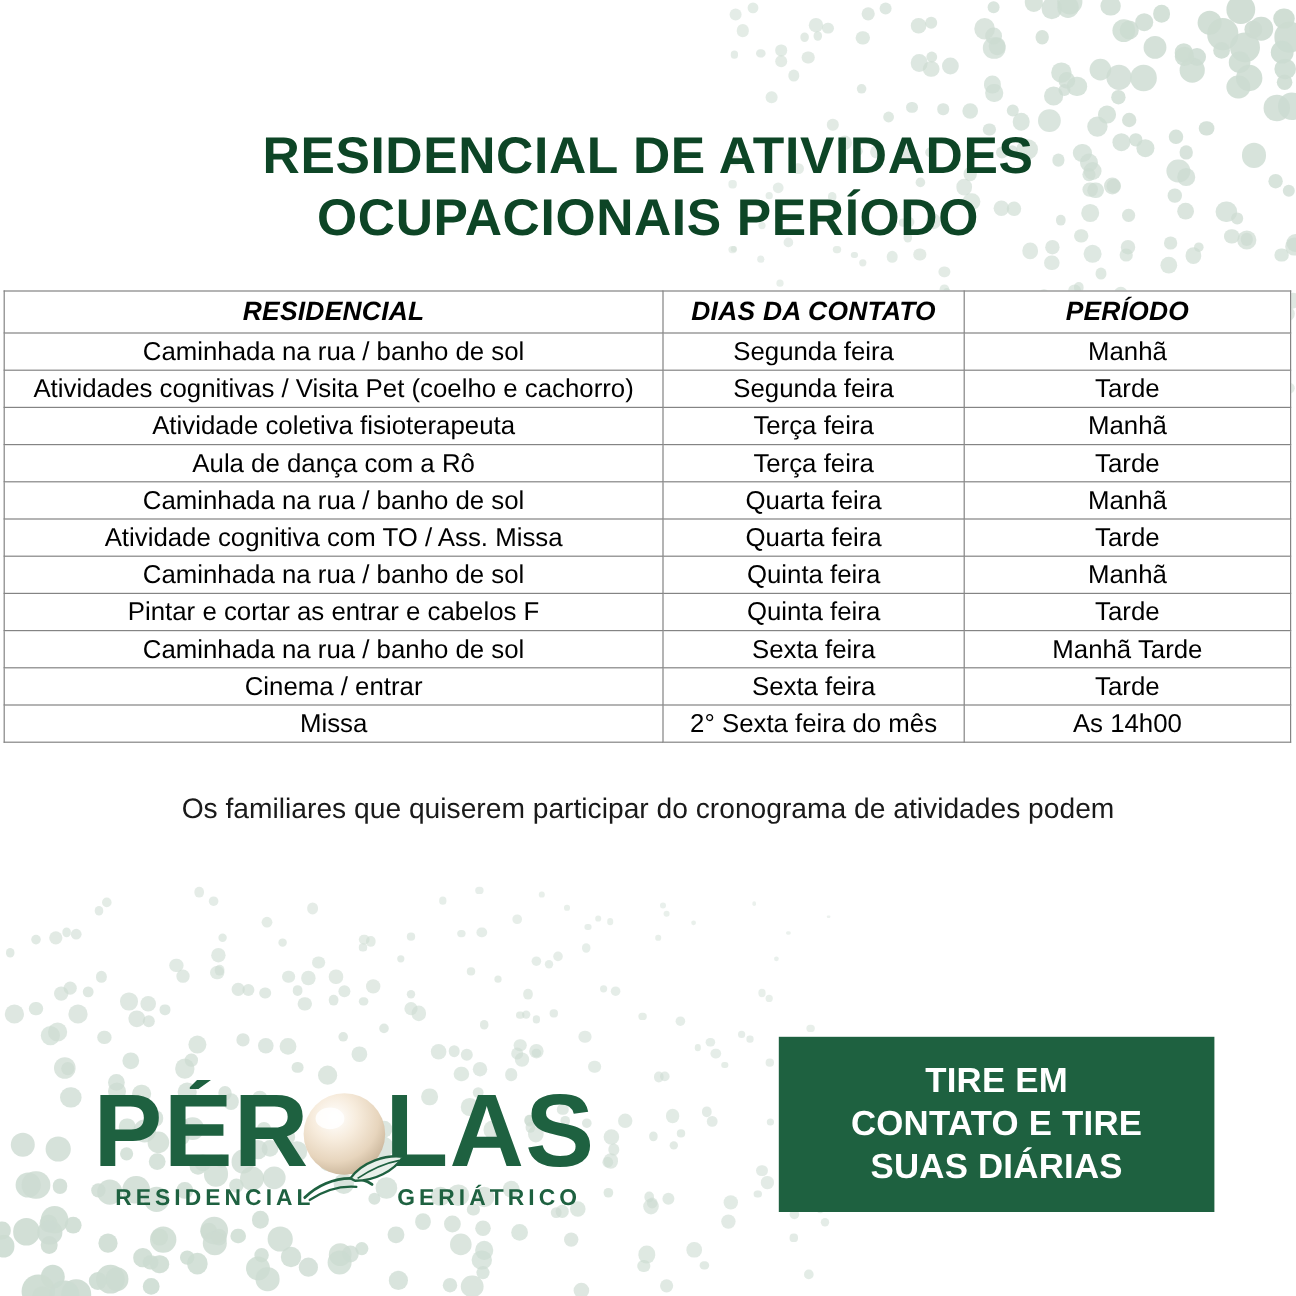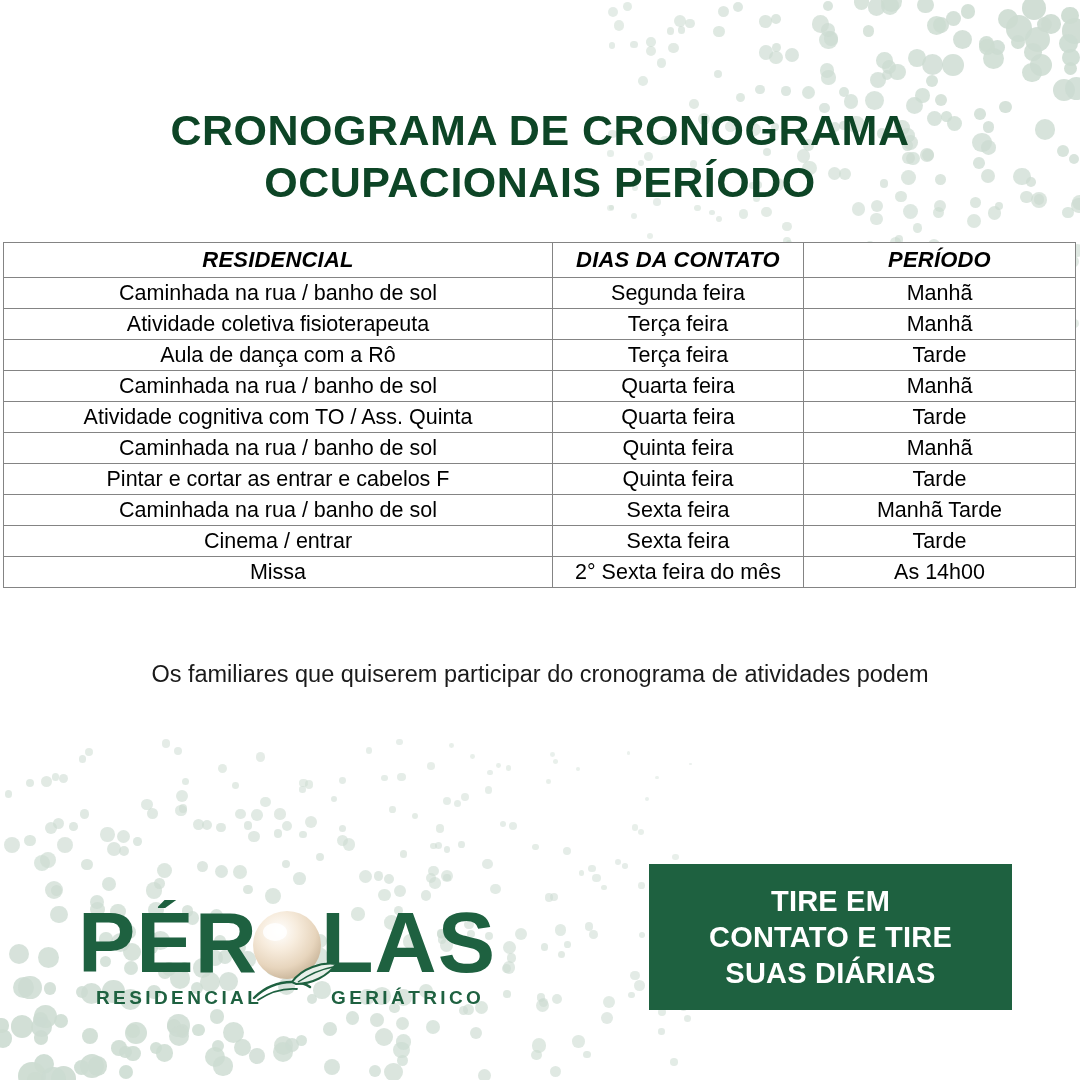--- a/index.html
+++ b/index.html
@@ -669,21 +669,21 @@
       <div class="dot" style="left: 474.799px; top: 260.817px; width: 13.096px; height: 13.096px; background: rgb(204, 219, 209); opacity: 0.644459;"></div>
       <div class="dot" style="left: 273.286px; top: 302.432px; width: 19.9543px; height: 19.9543px; background: rgb(204, 219, 209); opacity: 0.774872;"></div>
       <div class="dot" style="left: 425.825px; top: 133.262px; width: 9.87485px; height: 9.87485px; background: rgb(204, 219, 209); opacity: 0.587214;"></div>
       <div class="dot" style="left: 644.634px; top: 57.0986px; width: 3.89868px; height: 3.89868px; background: rgb(204, 219, 209); opacity: 0.424103;"></div>
       <div class="dot" style="left: 249.228px; top: 308.357px; width: 16.1136px; height: 16.1136px; background: rgb(204, 219, 209); opacity: 0.791285;"></div>
       <div class="dot" style="left: 576.035px; top: 27.4968px; width: 3.97468px; height: 3.97468px; background: rgb(204, 219, 209); opacity: 0.427552;"></div>
       <div class="dot" style="left: 459.218px; top: 266px; width: 8.59757px; height: 8.59757px; background: rgb(204, 219, 209); opacity: 0.655867;"></div>
     </div>
 
   <div id="title-block">
-    <div class="title-line">CRONOGRAMA DE CRONOGRAMA</div>
+    <div class="title-line">RESIDENCIAL DE ATIVIDADES</div>
     <div class="title-line">OCUPACIONAIS PERÍODO</div>
   </div>
 
   <table id="schedule-table">
     <colgroup>
       <col class="c-act">
       <col class="c-day">
       <col class="c-per">
     </colgroup>
     <thead>
@@ -693,36 +693,41 @@
         <th>PERÍODO</th>
       </tr>
     </thead>
     <tbody id="table-body">
         <tr>
           <td>Caminhada na rua / banho de sol</td>
           <td>Segunda feira</td>
           <td>Manhã</td>
         </tr>
         <tr>
+          <td>Atividades cognitivas / Visita Pet (coelho e cachorro)</td>
+          <td>Segunda feira</td>
+          <td>Tarde</td>
+        </tr>
+        <tr>
           <td>Atividade coletiva fisioterapeuta</td>
           <td>Terça feira</td>
           <td>Manhã</td>
         </tr>
         <tr>
           <td>Aula de dança com a Rô</td>
           <td>Terça feira</td>
           <td>Tarde</td>
         </tr>
         <tr>
           <td>Caminhada na rua / banho de sol</td>
           <td>Quarta feira</td>
           <td>Manhã</td>
         </tr>
         <tr>
-          <td>Atividade cognitiva com TO / Ass. Quinta</td>
+          <td>Atividade cognitiva com TO / Ass. Missa</td>
           <td>Quarta feira</td>
           <td>Tarde</td>
         </tr>
         <tr>
           <td>Caminhada na rua / banho de sol</td>
           <td>Quinta feira</td>
           <td>Manhã</td>
         </tr>
         <tr>
           <td>Pintar e cortar as entrar e cabelos F</td>

